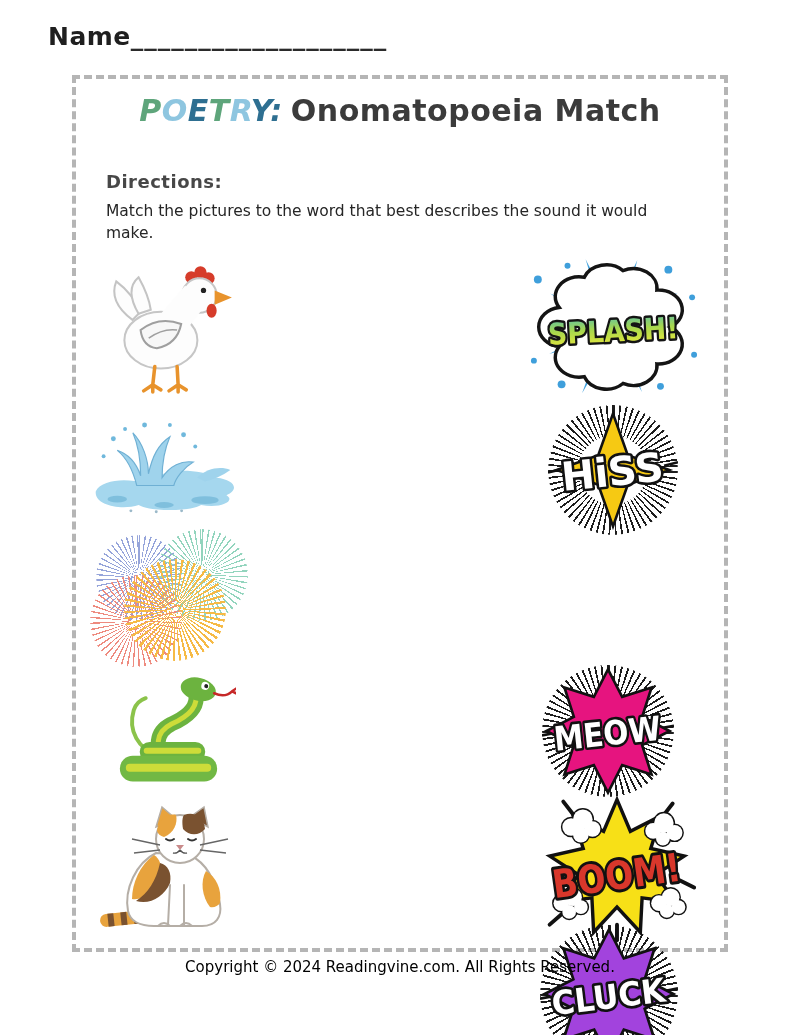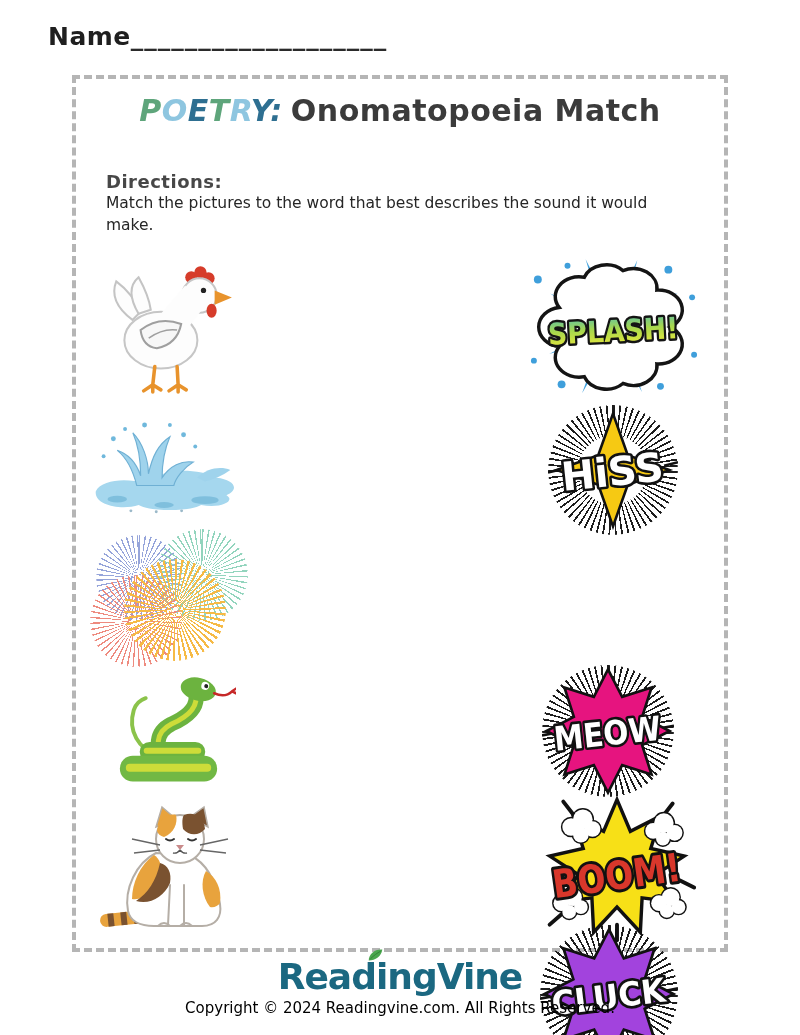--- a/index.html
+++ b/index.html
@@ -25,21 +25,21 @@
     text-align:center; font-size:30px; font-weight:700; color:#3b3b3b;
     letter-spacing:0.5px;
   }
   .title .poetry { font-style:italic; margin-right:8px; }
   .pletter.g  { color:#5ea57b; }
   .pletter.lb { color:#8ec6e0; }
   .pletter.db { color:#2e6f91; }
   
   .directions { position:absolute; left:30px; top:92px; width:560px; }
   .directions h2 { font-size:18px; font-weight:700; color:#474747; letter-spacing:0.5px; }
-  .directions p  { margin-top:0; font-size:15.5px; color:#262626; line-height:1.45; }
+  .directions p  { margin-top:8px; font-size:15.5px; color:#262626; line-height:1.45; }
   
   .item { position:absolute; }
   .item svg { display:block; width:100%; height:100%; }
   .bubble-word {
     font-family:"DejaVu Sans", sans-serif; font-weight:700;
     paint-order:stroke; stroke-linejoin:round;
   }
   
   .bubble { position:relative; }
   .spokes {
@@ -300,21 +300,14 @@
           <circle cx="48" cy="116" r="7"></circle>
           <circle cx="36" cy="121" r="7"></circle>
       </g>
       <text class="bubble-word" x="84" y="84" font-size="40" text-anchor="middle" dominant-baseline="central" transform="rotate(-8 85 80)" fill="#d8372b" stroke="#111" stroke-width="6" textLength="132" lengthAdjust="spacingAndGlyphs">BOOM!</text>
     </svg>
   </div>
 
 </div>
 
 <div class="footer">
-  <div class="logo">
-    <svg class="leaf" viewBox="0 0 20 20">
-      <path d="M2,16 C2,8 10,2 18,3 C17,11 10,16 2,16 Z" fill="#4aa64e"></path>
-      <path d="M4,14 C8,10 12,7 16,5" stroke="#2e7d32" stroke-width="1" fill="none"></path>
-    </svg>
-    <span>ReadingVine</span>
-  </div>
   <div class="copyright">Copyright © 2024 Readingvine.com. All Rights Reserved.</div>
 </div>
 
 </body></html>

